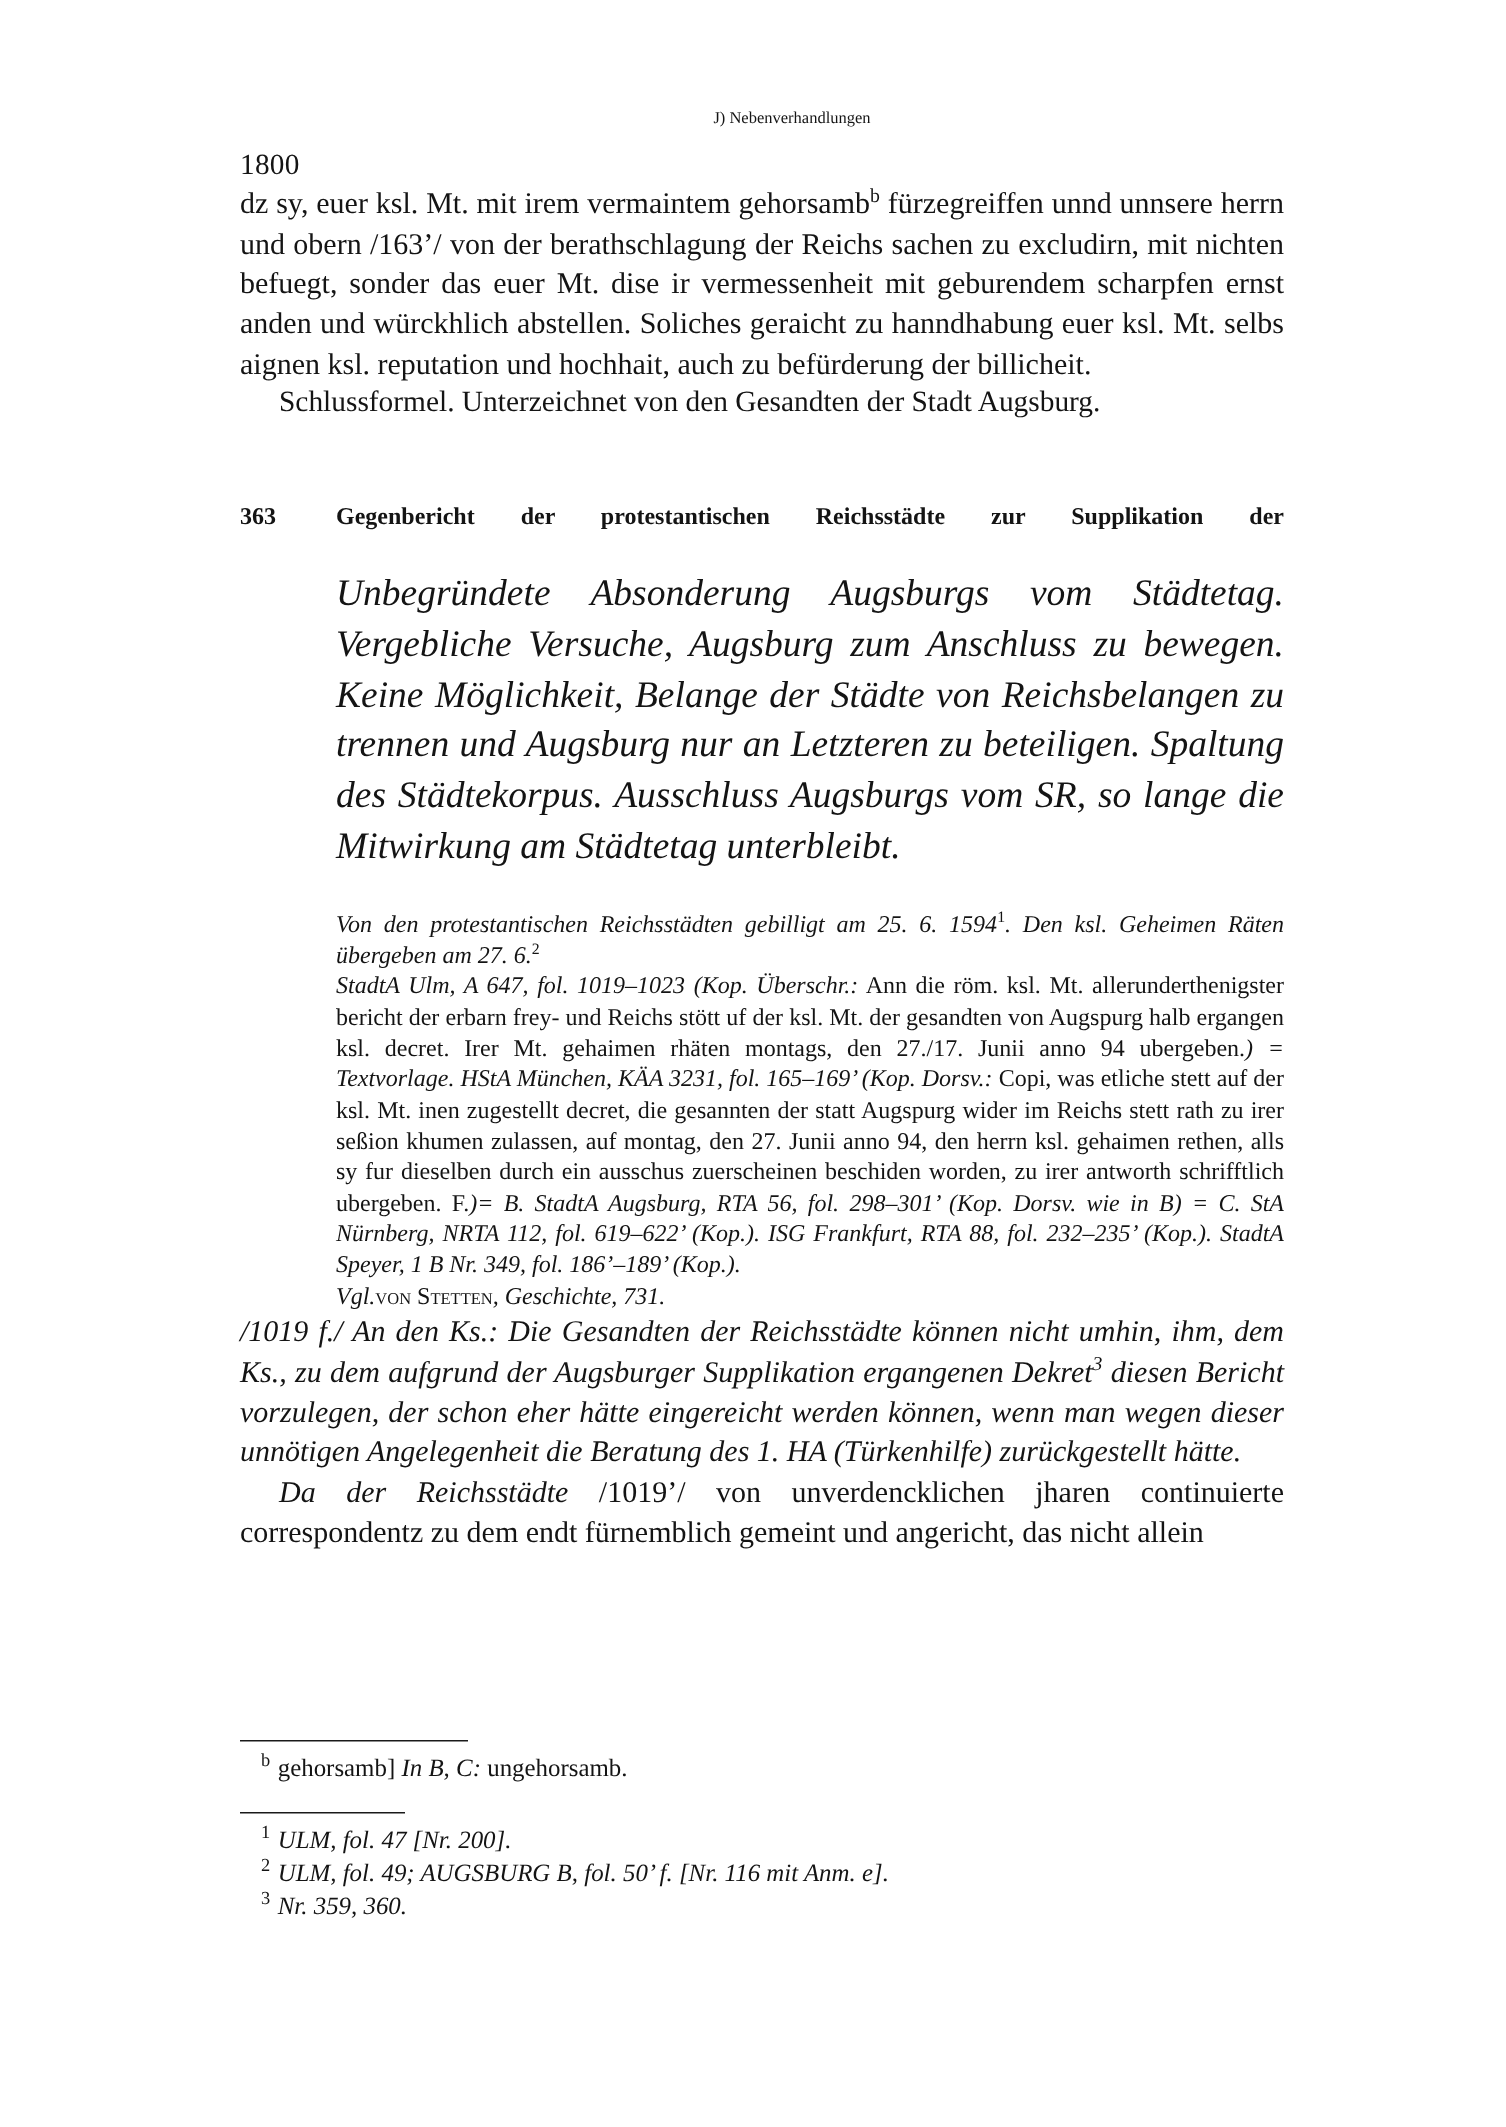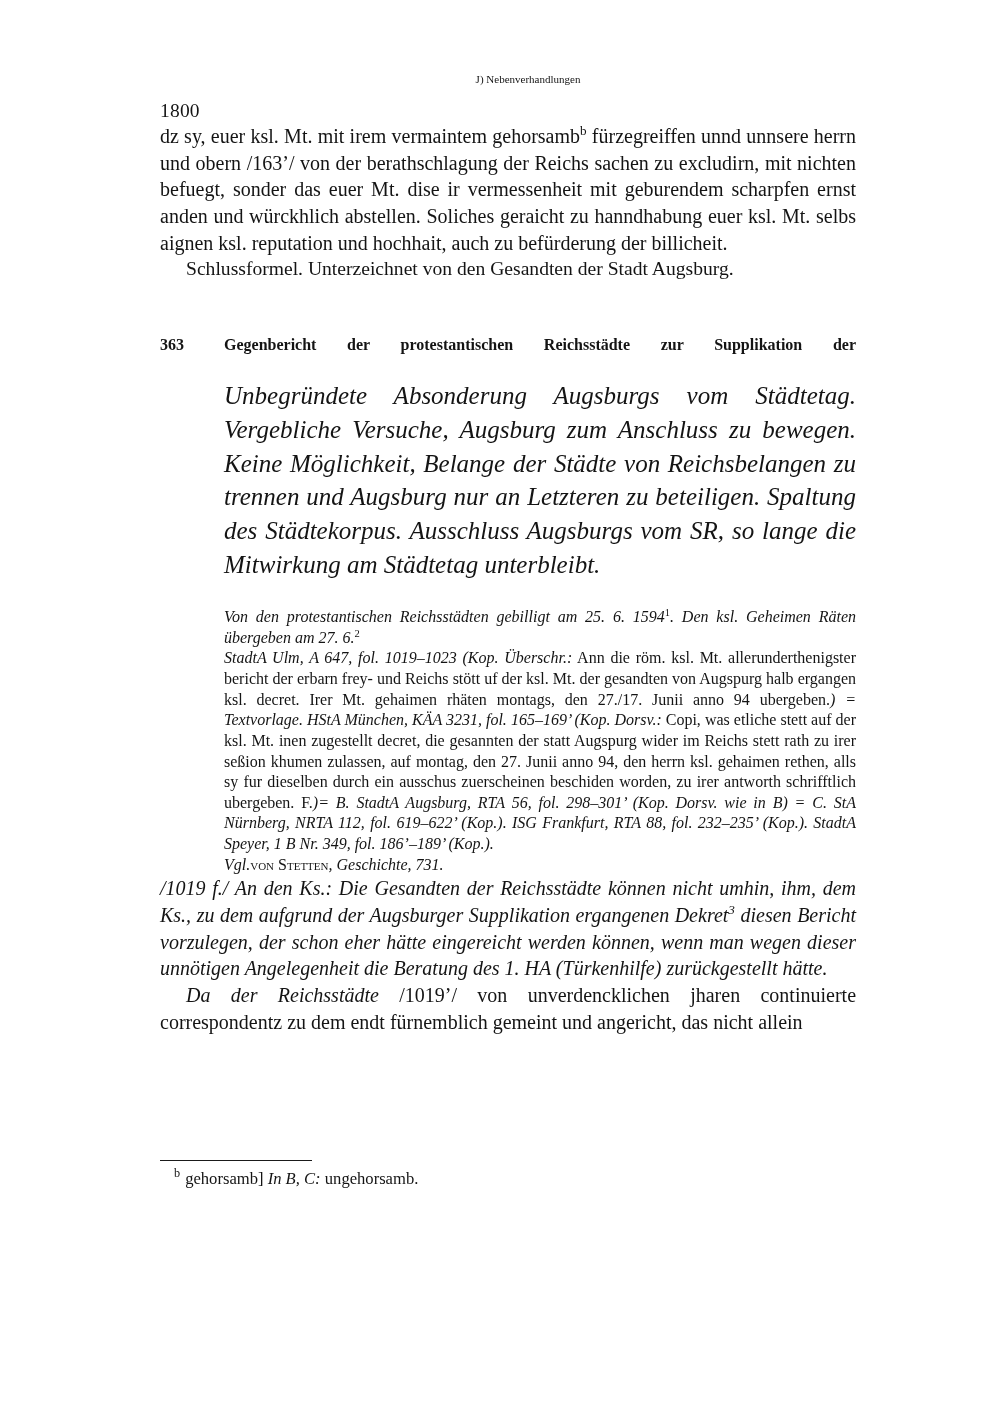--- a/index.html
+++ b/index.html
@@ -207,14 +207,20 @@
 
 </div>
 
 <div class="footnotes">
 
   <div class="fn-block-var">
     <hr class="fn-rule">
     <p class="fn-line"><span class="marker">b</span><span>gehorsamb]</span><span class="ital"> In B, C:</span><span> ungehorsamb.</span></p>
   </div>
 
+  <div>
+    <hr class="fn-rule short">
+    <p class="fn-line ital-note"><span class="marker">1</span><span>ULM, fol. 47 [Nr. 200].</span></p>
+    <p class="fn-line ital-note"><span class="marker">2</span><span>ULM, fol. 49; AUGSBURG B, fol. 50’ f. [Nr. 116 mit Anm. e].</span></p>
+    <p class="fn-line ital-note"><span class="marker">3</span><span>Nr. 359, 360.</span></p>
+  </div>
 
 </div>
 
 </body></html>

